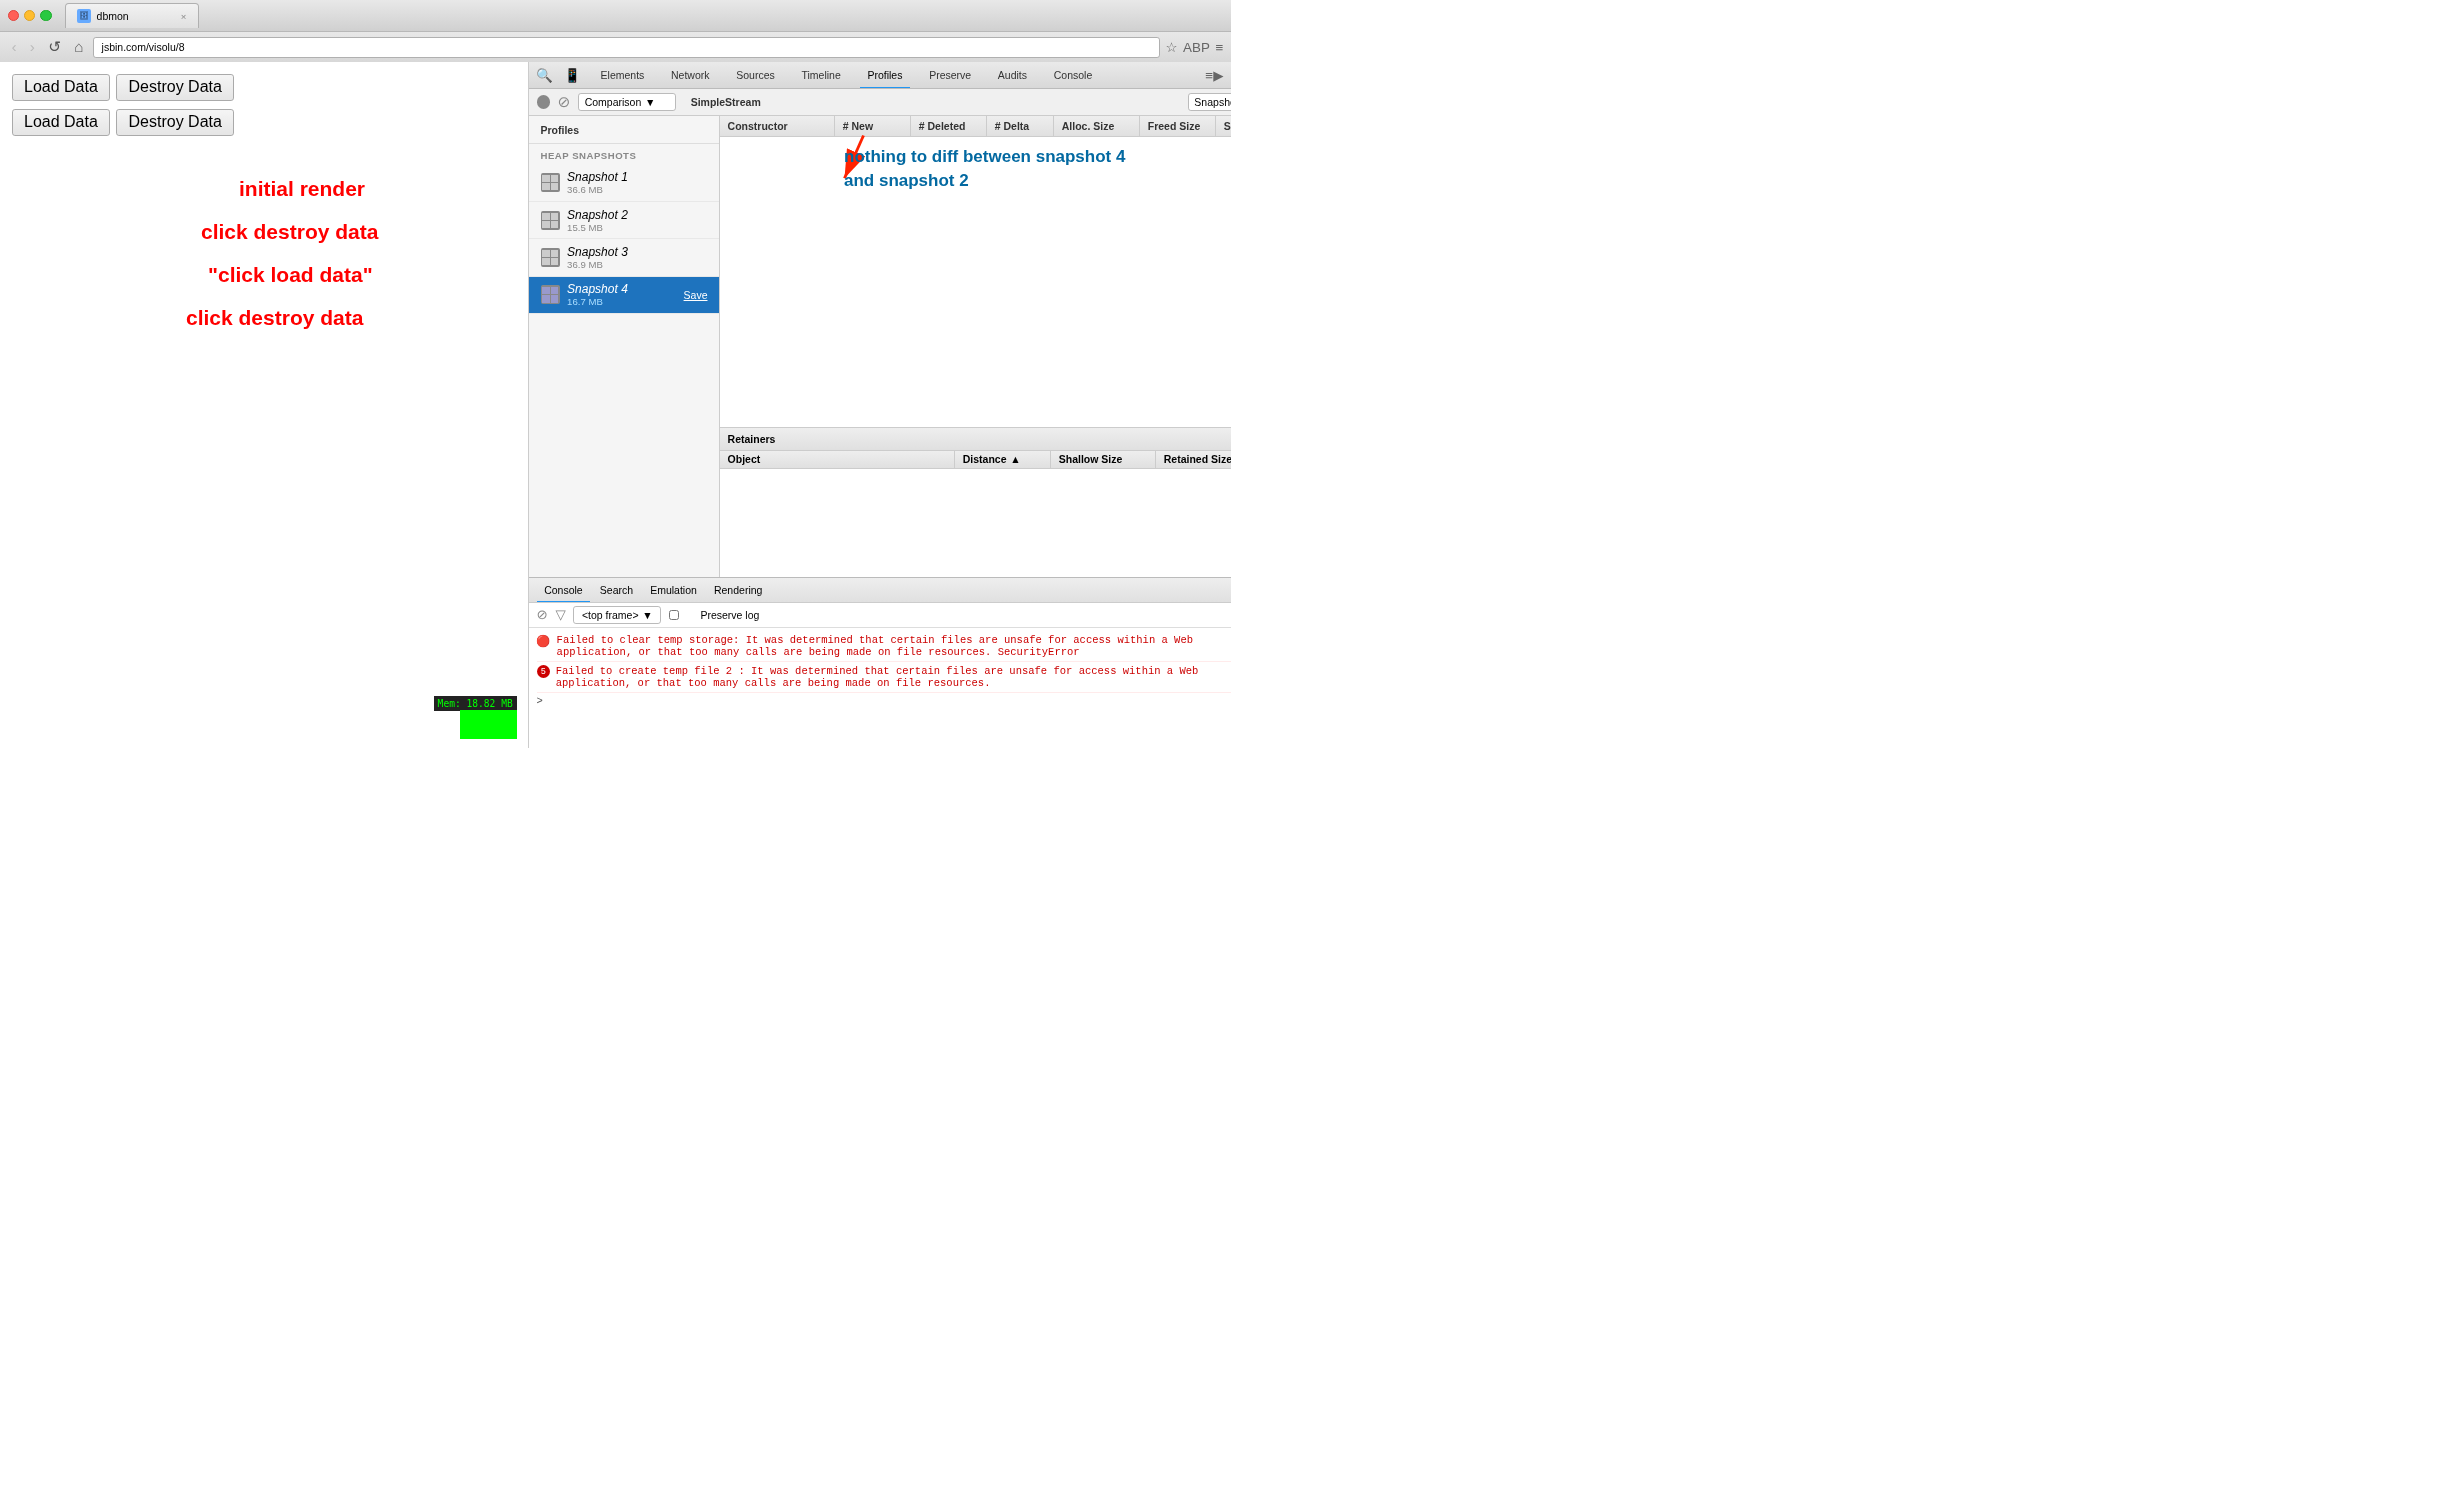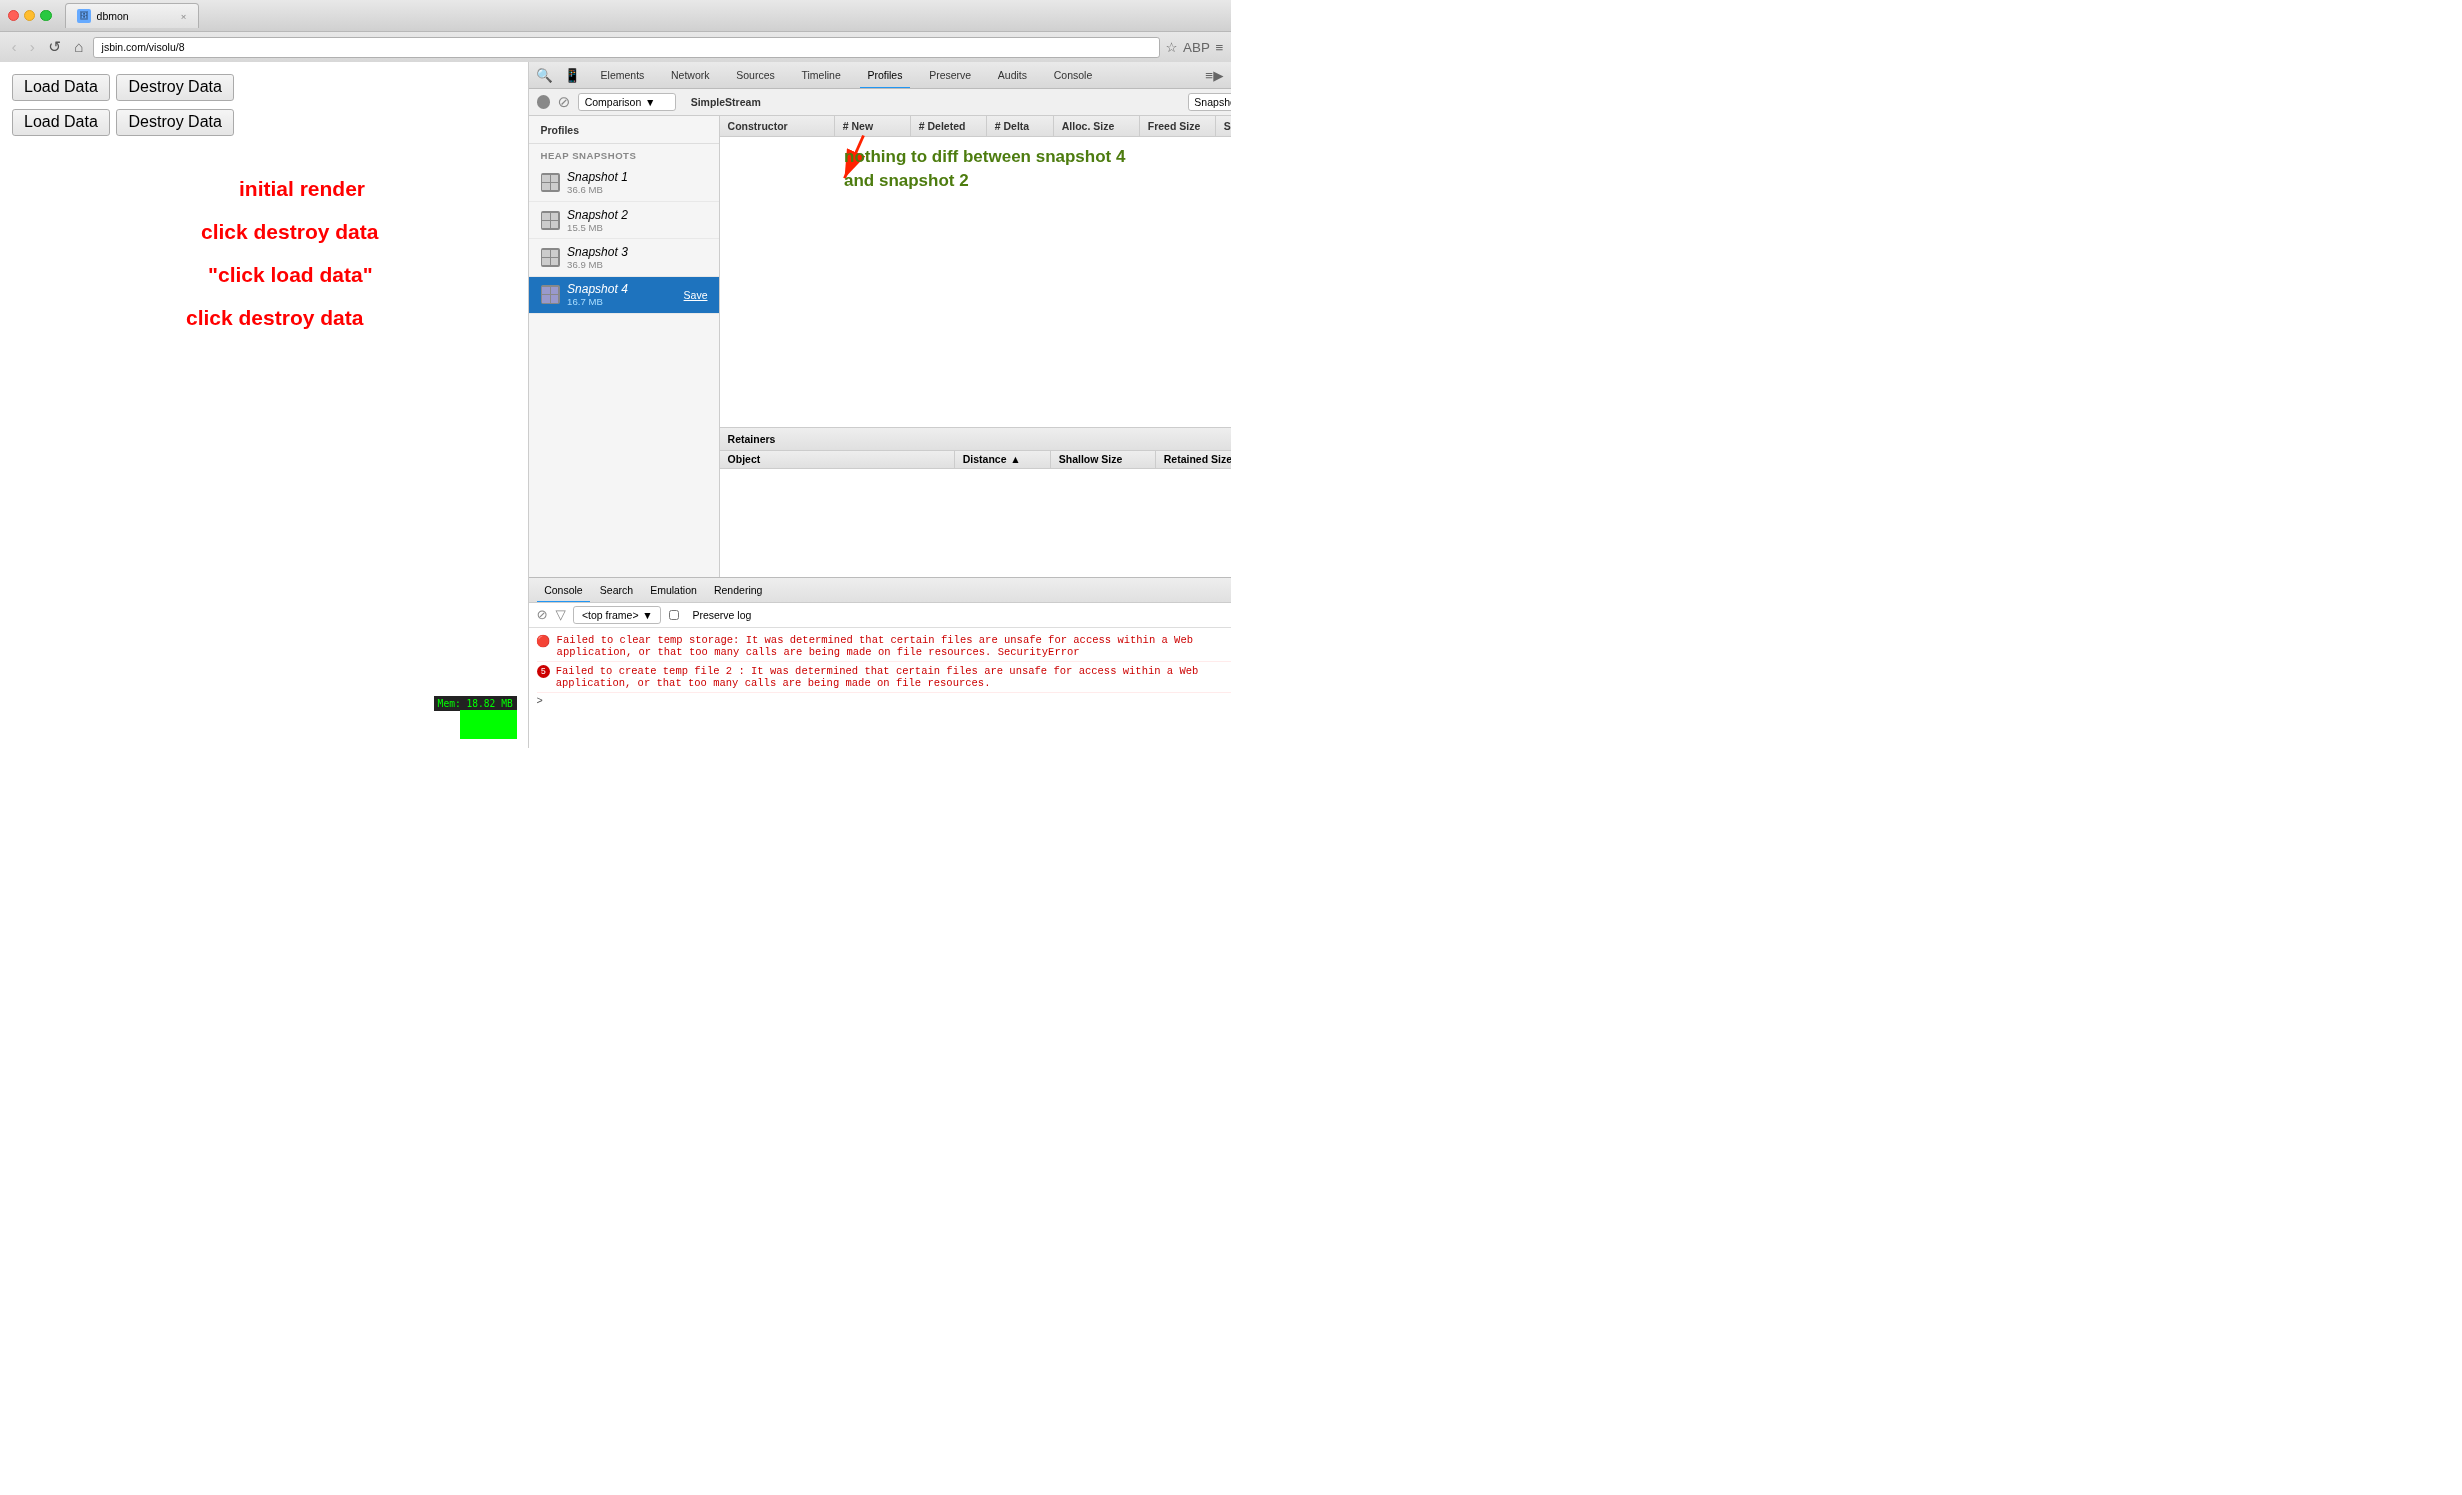--- a/index.html
+++ b/index.html
@@ -101,21 +101,21 @@
     .console-tabs { background: linear-gradient(to bottom, #eee, #e0e0e0); border-bottom: 1px solid #ccc; padding: 0 7.6px; display: flex; align-items: center; height: 25px; gap: 1.9px; }
     .console-tab { font-size: 10.5px; padding: 0 7.6px; height: 100%; display: flex; align-items: center; cursor: pointer; border-bottom: 1.9px solid transparent; }
     .console-tab.active { border-bottom: 1.9px solid #2196F3; }
     .console-toolbar { background: #fff; border-bottom: 1px solid #ddd; padding: 2.9px 7.6px; display: flex; align-items: center; gap: 7.6px; font-size: 10.5px; }
     .console-body { flex: 1; overflow-y: auto; background: #fff; padding: 3.8px 7.6px; font-size: 10.5px; font-family: 'Courier New', monospace; }
     .console-error { display: flex; align-items: flex-start; gap: 5.7px; padding: 2.9px 0; border-bottom: 1px solid #ffebeb; color: #c00; }
     .error-icon { color: #c00; flex-shrink: 0; font-size: 11.5px; }
     .error-badge { background: #c00; color: #fff; border-radius: 50%; width: 13.4px; height: 13.4px; font-size: 8.6px; display: flex; align-items: center; justify-content: center; flex-shrink: 0; }
     .console-input-row { display: flex; align-items: center; gap: 3.8px; padding: 1.9px 0; }
     .console-caret { color: #555; }
-    .preserve-log-row { display: flex; align-items: center; gap: 13px; }
+    .preserve-log-row { display: flex; align-items: center; gap: 21px; }
     .checkbox-small { width: 10.5px; height: 10.5px; }
   </style>
 </head>
 <body>
 
 <div class="browser-chrome">
   <div class="title-bar">
     <div class="traffic-lights">
       <div class="traffic-light red"></div>
       <div class="traffic-light yellow"></div>
@@ -287,21 +287,21 @@
             <svg width="76" height="76" viewBox="0 0 80 80">
               <defs>
                 <marker id="arrowhead" markerWidth="10" markerHeight="7" refX="10" refY="3.5" orient="auto">
                   <polygon points="0 0, 10 3.5, 0 7" fill="#ff2200"></polygon>
                 </marker>
               </defs>
               <line x1="30" y1="10" x2="10" y2="55" stroke="#ff2200" stroke-width="3" marker-end="url(#arrowhead)"></line>
             </svg>
           </div>
 
-          <div style="position:absolute;top:29px;left:124px;z-index:10;font-size:17px;font-weight:bold;color:#4d7c0f;font-family:'Comic Sans MS',cursive,sans-serif;line-height:1.4;pointer-events:none;white-space:pre-line;">nothing to diff between snapshot 4
+          <div style="position:absolute;top:29px;left:124px;z-index:10;font-size:17px;font-weight:bold;color:#0369a1;font-family:'Comic Sans MS',cursive,sans-serif;line-height:1.4;pointer-events:none;white-space:pre-line;">nothing to diff between snapshot 4
 and snapshot 2</div>
 
           <div class="data-table-header">
             <div class="data-col constructor">Constructor</div>
             <div class="data-col new"># New</div>
             <div class="data-col deleted"># Deleted</div>
             <div class="data-col delta"># Delta</div>
             <div class="data-col alloc">Alloc. Size</div>
             <div class="data-col freed">Freed Size</div>
             <div class="data-col size-delta">Size Delta</div>

